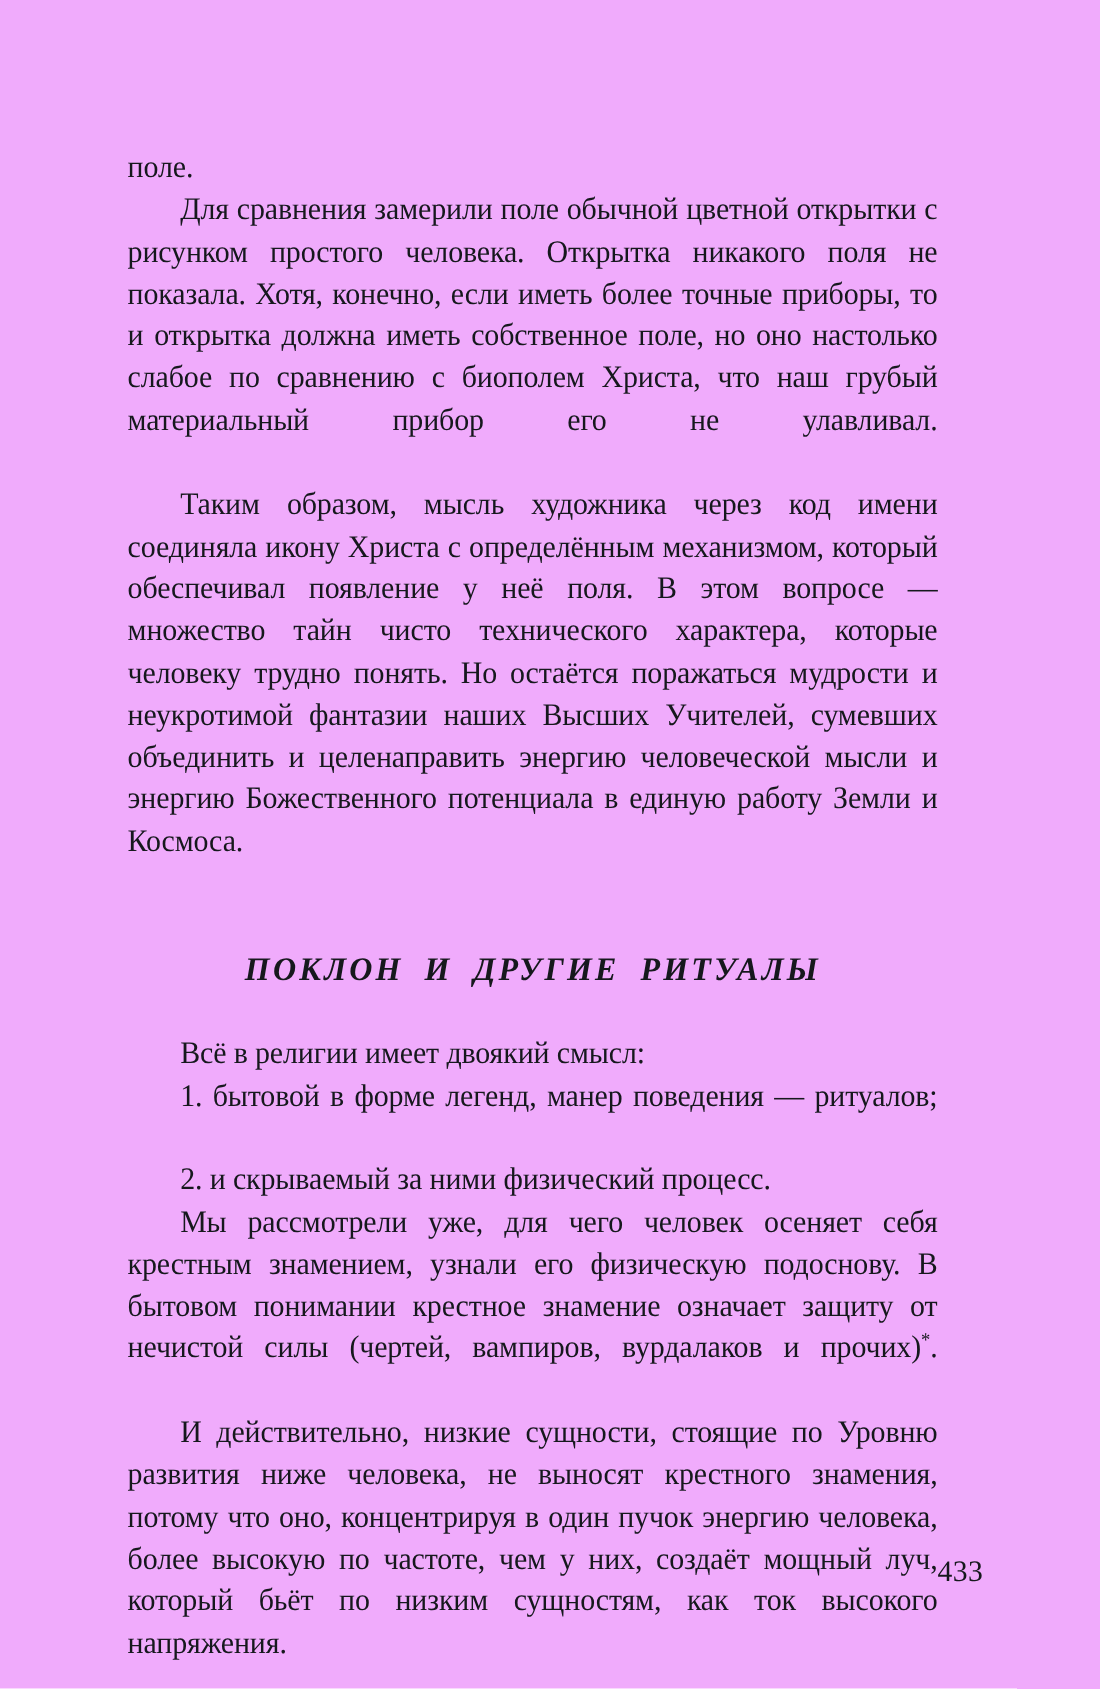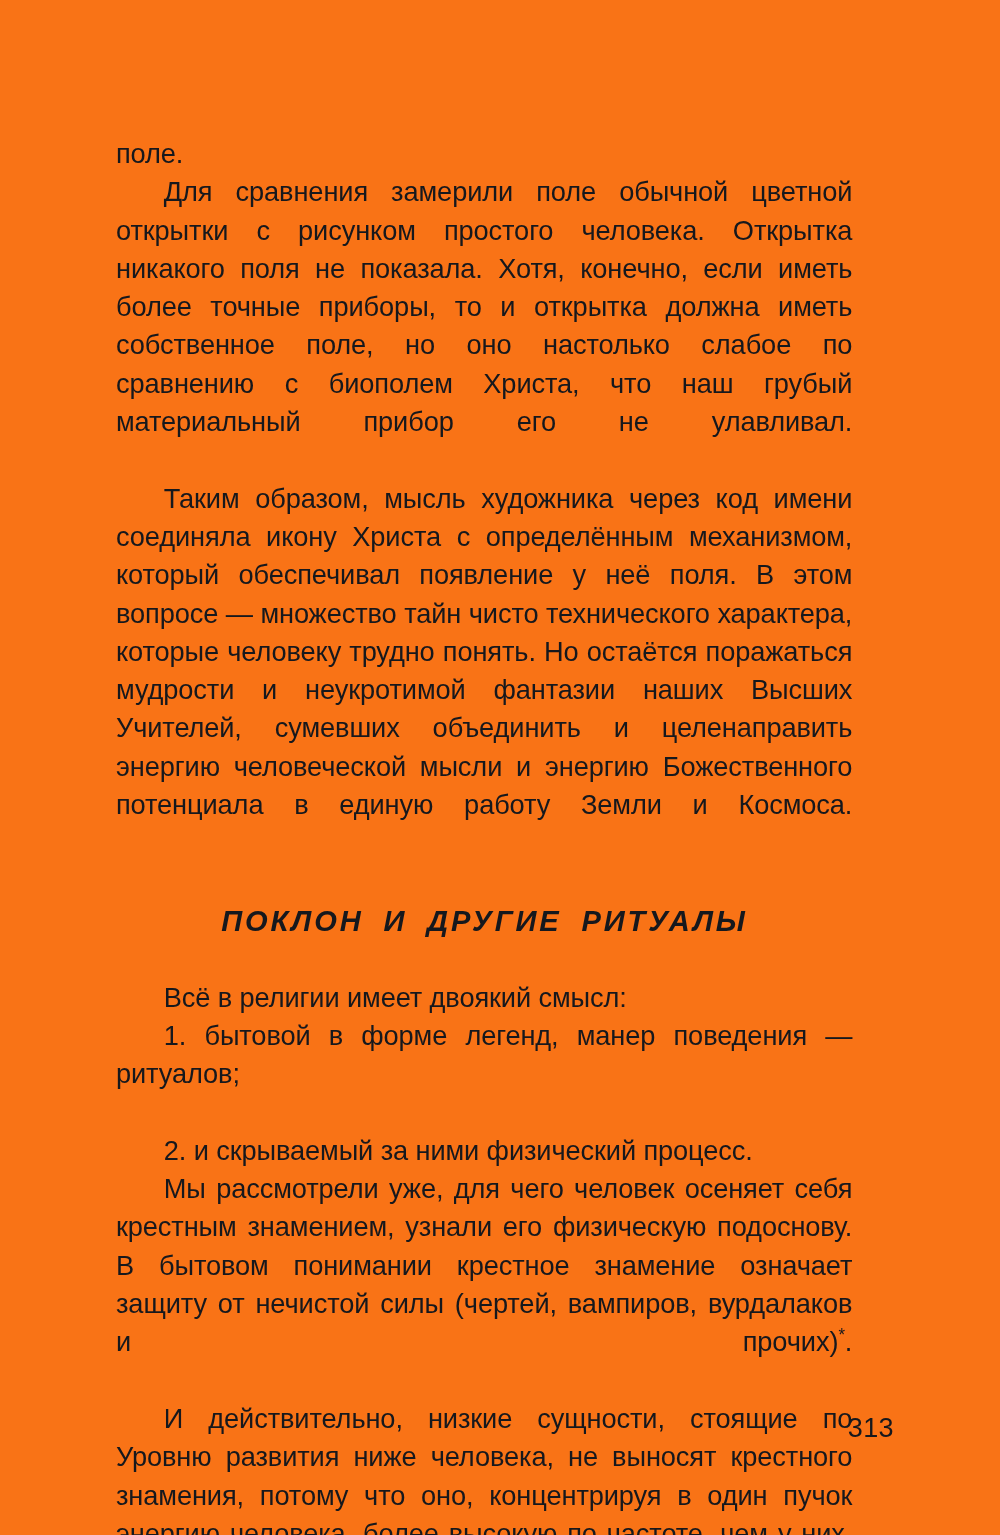--- a/index.html
+++ b/index.html
@@ -4,23 +4,23 @@
 <style>
   html, body {
     margin: 0;
     padding: 0;
     background: #ffffff;
   }
   .page {
     position: relative;
     width: 1000px;
     height: 1535px;
-    background: #f97316;
+    background: #f0abfc;
     overflow: hidden;
-    font-family: Liberation Sans, sans-serif;
+    font-family: Liberation Serif, serif;
     color: #16181d;
   }
   .textblock {
     position: absolute;
     left: 116px;
     top: 134px;
     width: 737px;
   }
   
   p.para {
@@ -103,15 +103,15 @@
     <p class="para indent">1.  бытовой в форме легенд, манер поведения — ритуалов;</p>
 
     <p class="para indent lastflush">2.  и скрываемый за ними физический процесс.</p>
 
     <p class="para indent"><span>Мы рассмотрели уже, для чего человек осеняет себя крестным знамением, узнали его физическую подоснову. В бытовом понимании крестное знамение означает защиту от нечистой силы (чертей, вампиров, вурдалаков и прочих)</span><sup class="fn">*</sup><span>.</span></p>
 
     <p class="para indent">И действительно, низкие сущности, стоящие по Уровню развития ниже человека, не выносят крестного знамения, потому что оно, концентрируя в один пучок энергию человека, более высокую по частоте, чем у них, создаёт мощный луч, который бьёт по низким сущностям, как ток высокого напряжения.</p>
 
   </div>
 
-  <div class="folio">313</div>
+  <div class="folio">433</div>
 
 </div>
 
 </body></html>

